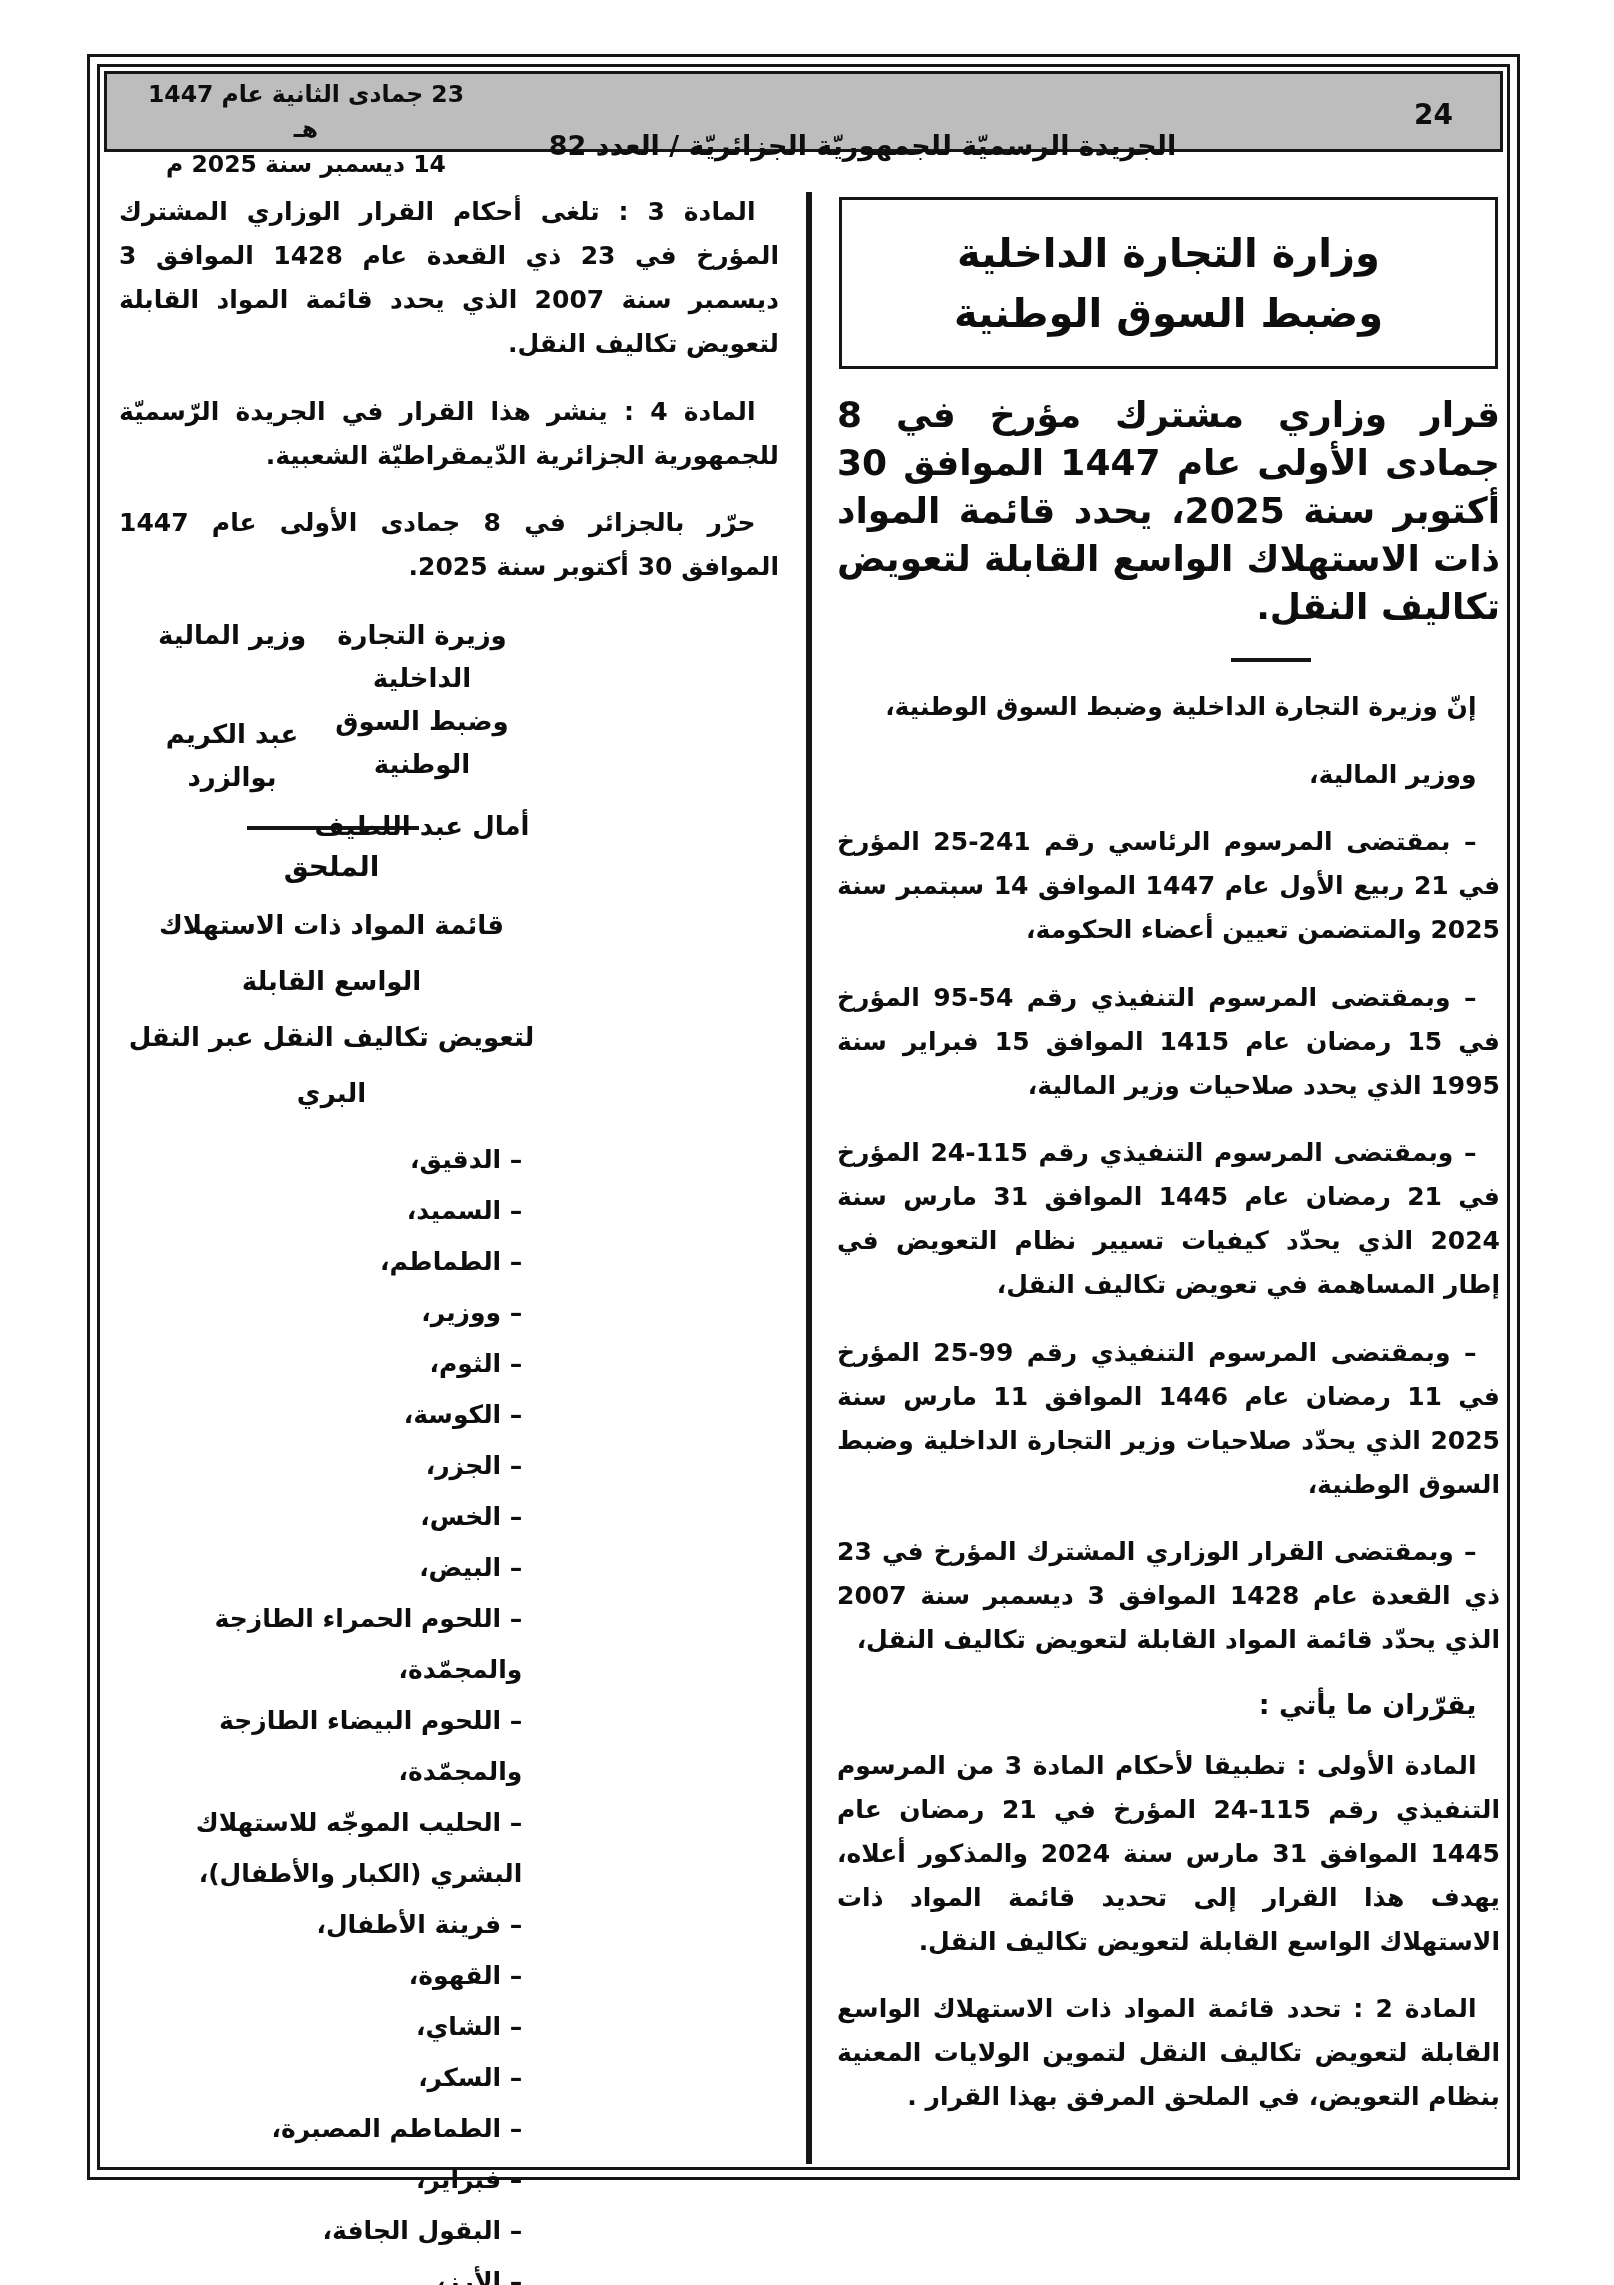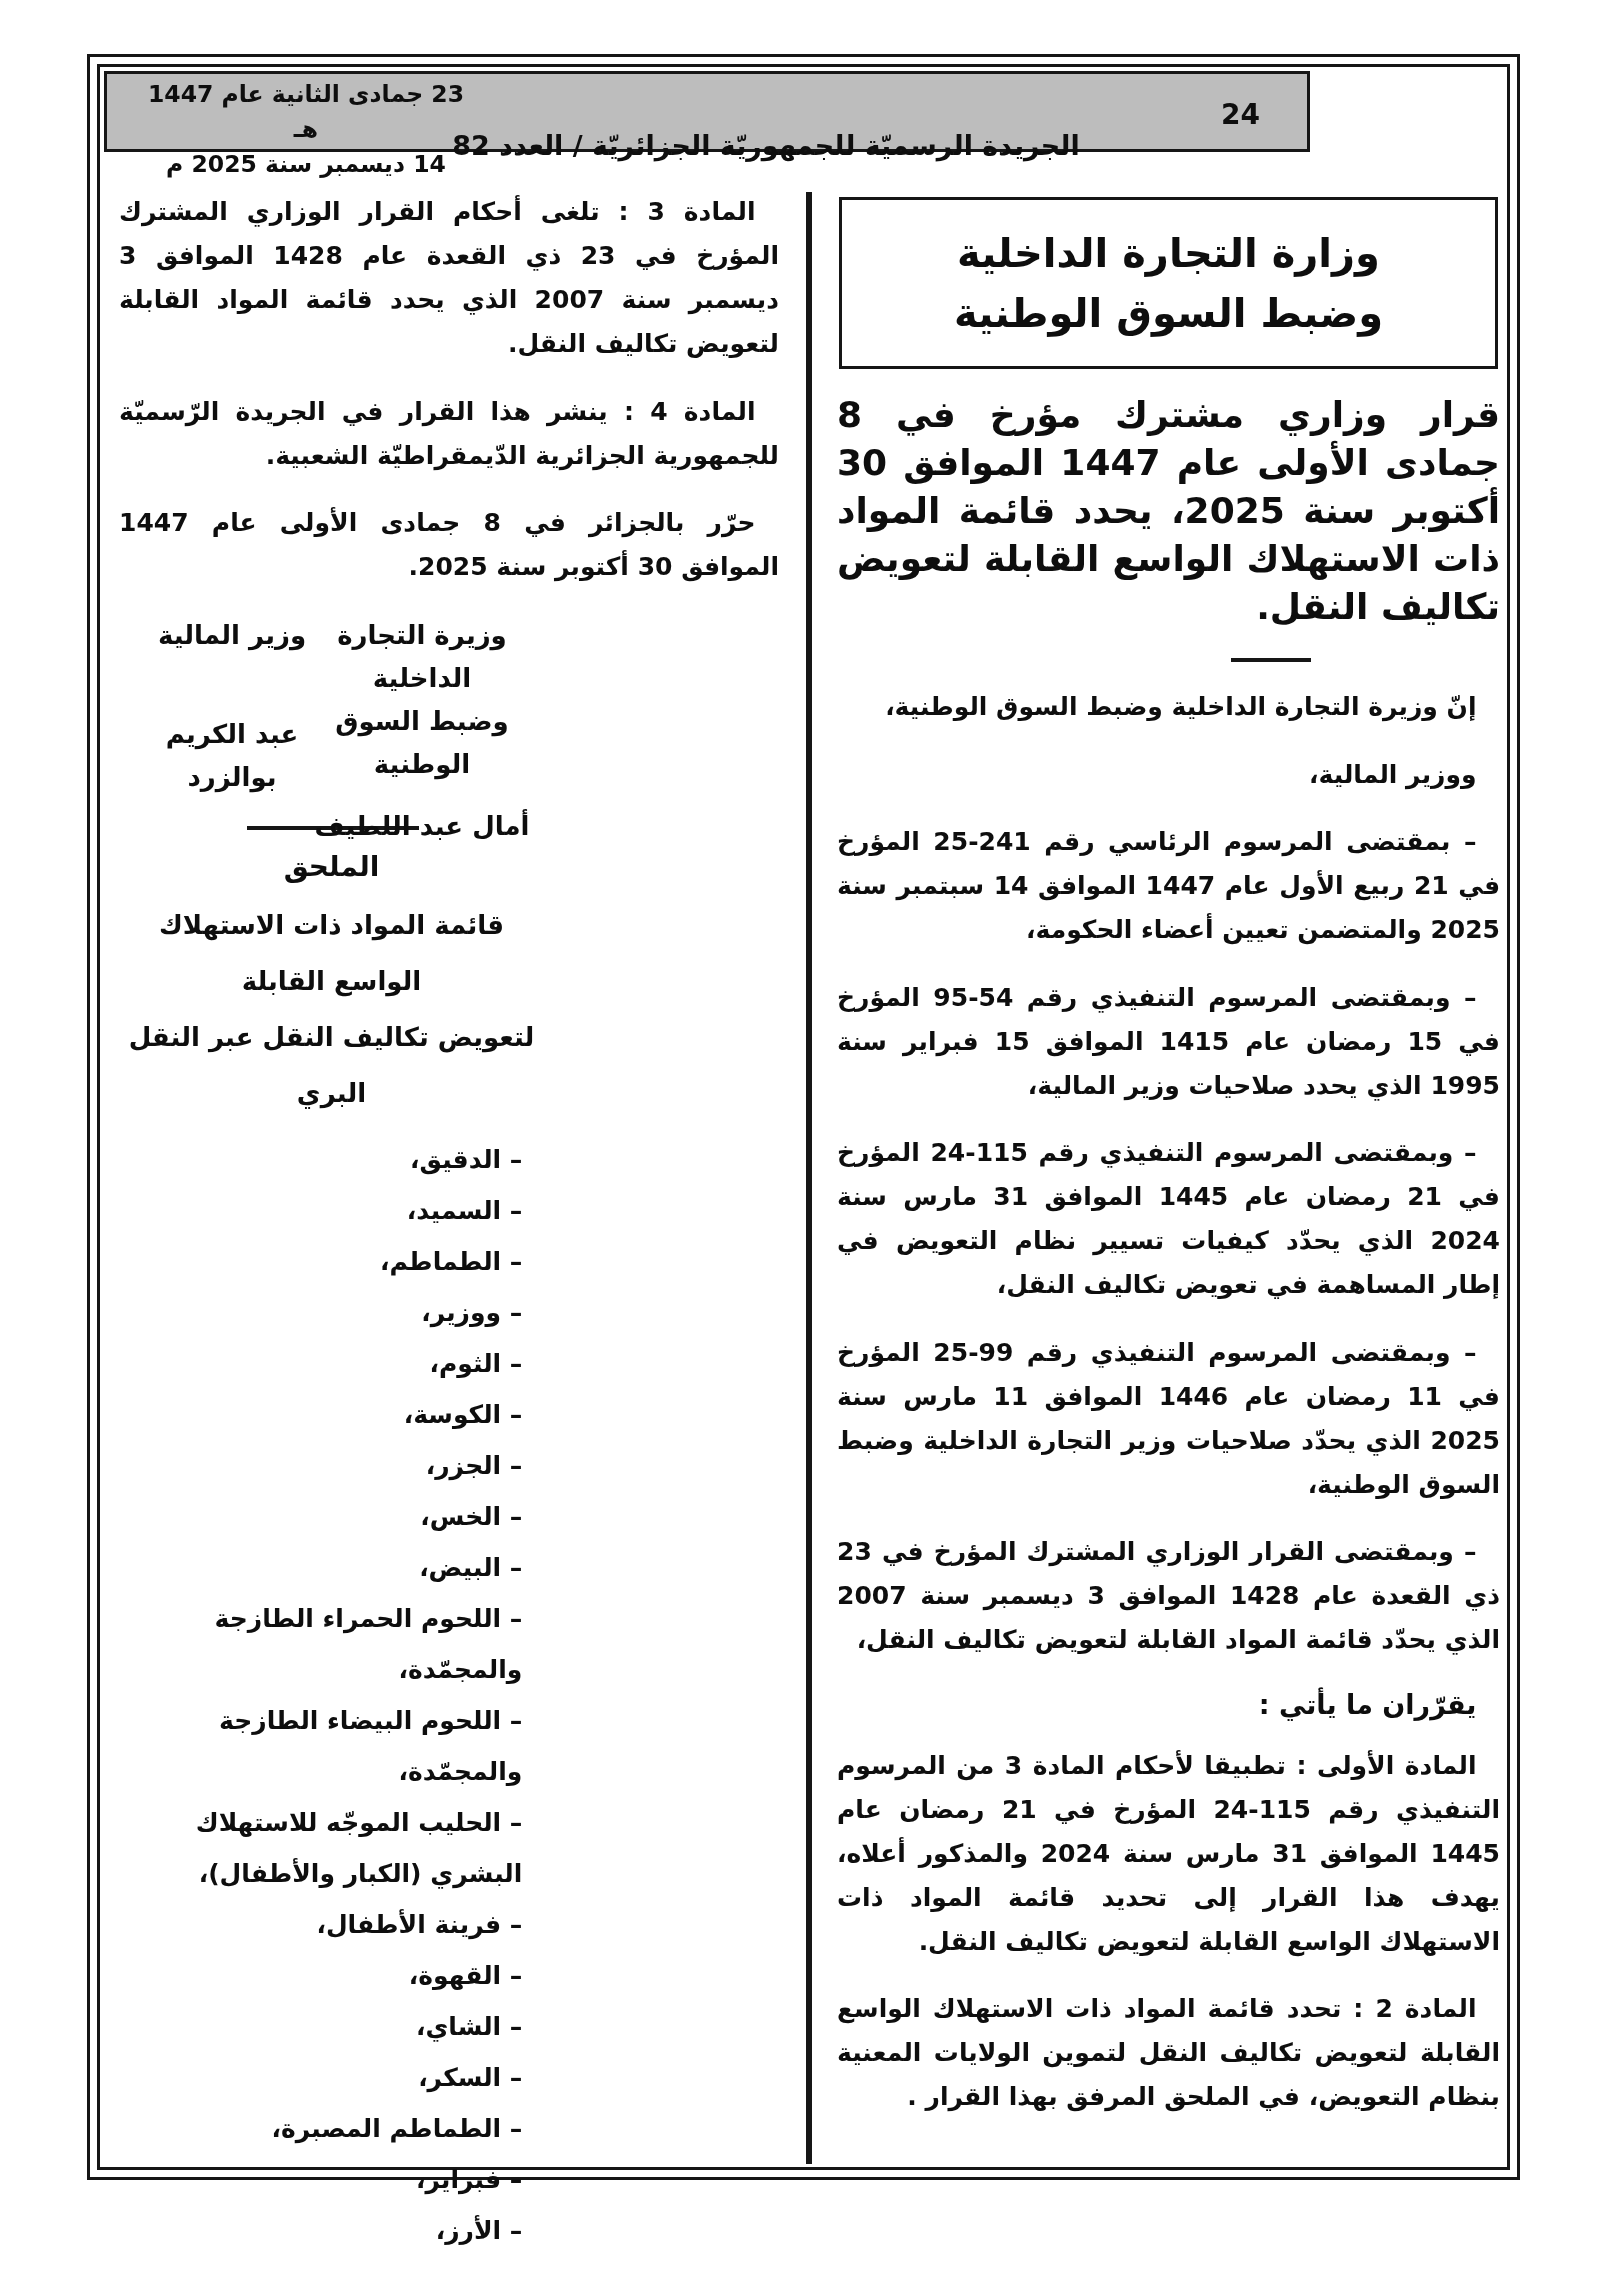--- a/index.html
+++ b/index.html
@@ -5,21 +5,21 @@
   html,body { margin:0; padding:0; background:#ffffff; }
   #canvas {
     position:relative; width:1615px; height:2285px; background:#ffffff;
     font-family:"DejaVu Sans", sans-serif; color:#0e0e0e; overflow:hidden;
   }
   .outer-frame { position:absolute; left:87px; top:54px; width:1433px; height:2126px;
     border:3.6px solid #161616; box-sizing:border-box; }
   .inner-frame { position:absolute; left:97px; top:64px; width:1413px; height:2106px;
     border:3.6px solid #161616; box-sizing:border-box; }
 
-  .banner { position:absolute; left:104px; top:71px; width:1206px; height:81px;
+  .banner { position:absolute; left:104px; top:71px; width:1399px; height:81px;
     background:#bdbdbd; border:3.6px solid #161616; box-sizing:border-box; direction:rtl; }
   .banner-date { position:absolute; left:27px; top:2.7px; width:344px; text-align:center;
     font-weight:bold; font-size:23.5px; line-height:35px; }
   .banner-title { position:absolute; left:118px; right:0; top:23.5px; text-align:center;
     font-weight:bold; font-size:27px;margin-top:32px; }
   .banner-pagenum { position:absolute; right:47px; top:23.5px; font-weight:bold; font-size:28px; }
 
   .divider { position:absolute; left:806px; top:192px; width:6.3px; height:1972px; background:#161616; }
 
   .col { position:absolute; top:190px; direction:rtl; }
@@ -136,19 +136,20 @@
         <li>– البيض،</li>
         <li>– اللحوم الحمراء الطازجة والمجمّدة،</li>
         <li>– اللحوم البيضاء الطازجة والمجمّدة،</li>
         <li>– الحليب الموجّه للاستهلاك البشري (الكبار والأطفال)،</li>
         <li>– فرينة الأطفال،</li>
         <li>– القهوة،</li>
         <li>– الشاي،</li>
         <li>– السكر،</li>
         <li>– الطماطم المصبرة،</li>
         <li>– فبراير،</li>
+        <li>– البقول الجافة،</li>
         <li>– الأرز،</li>
 
       </ul>
     </div>
   </div>
 </div>
 
 
 </body></html>

